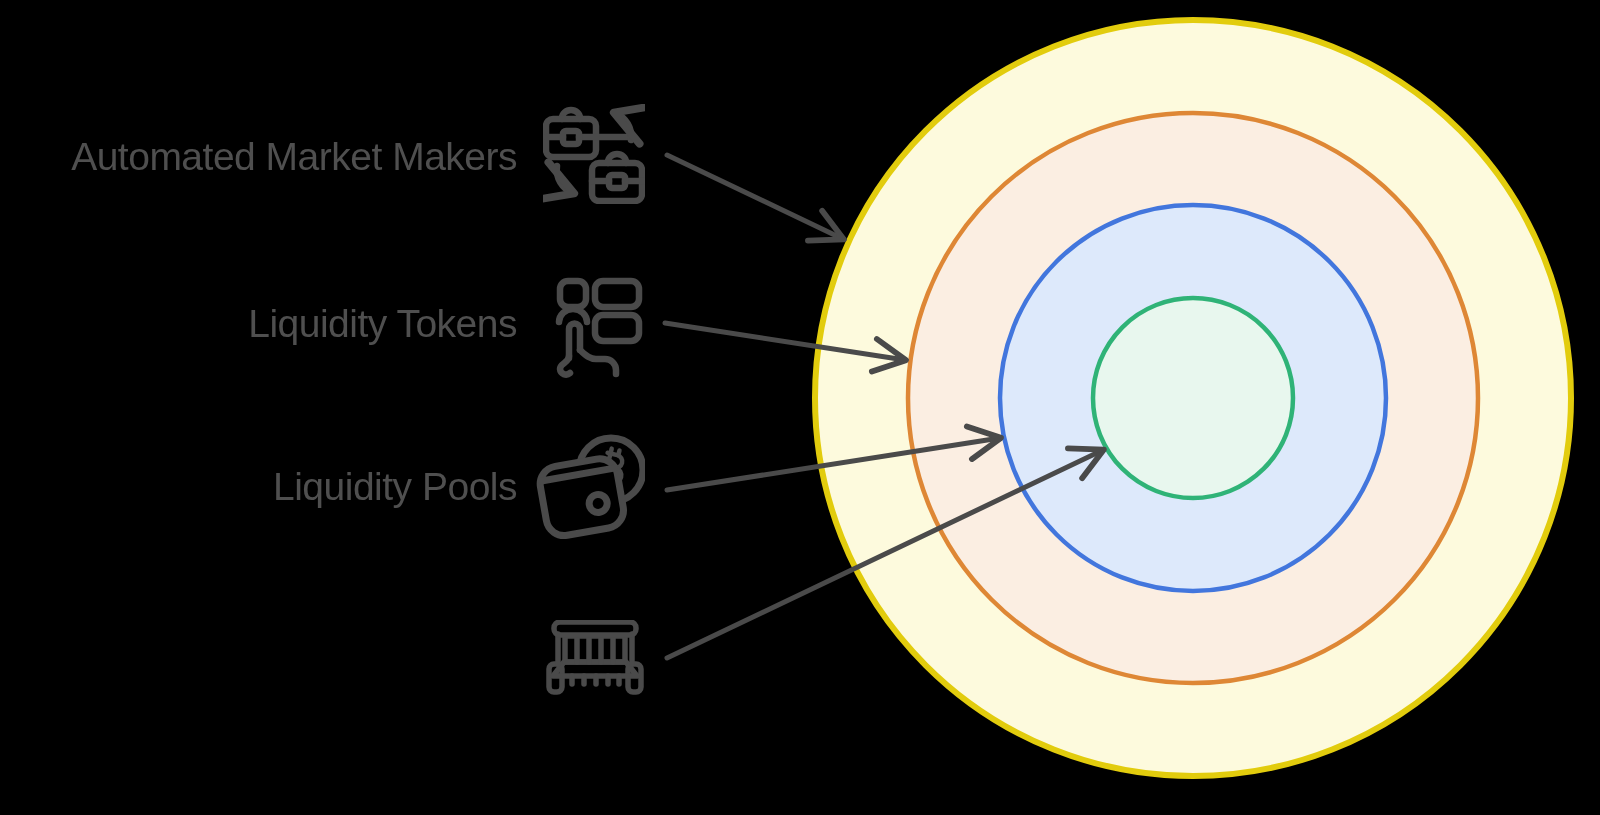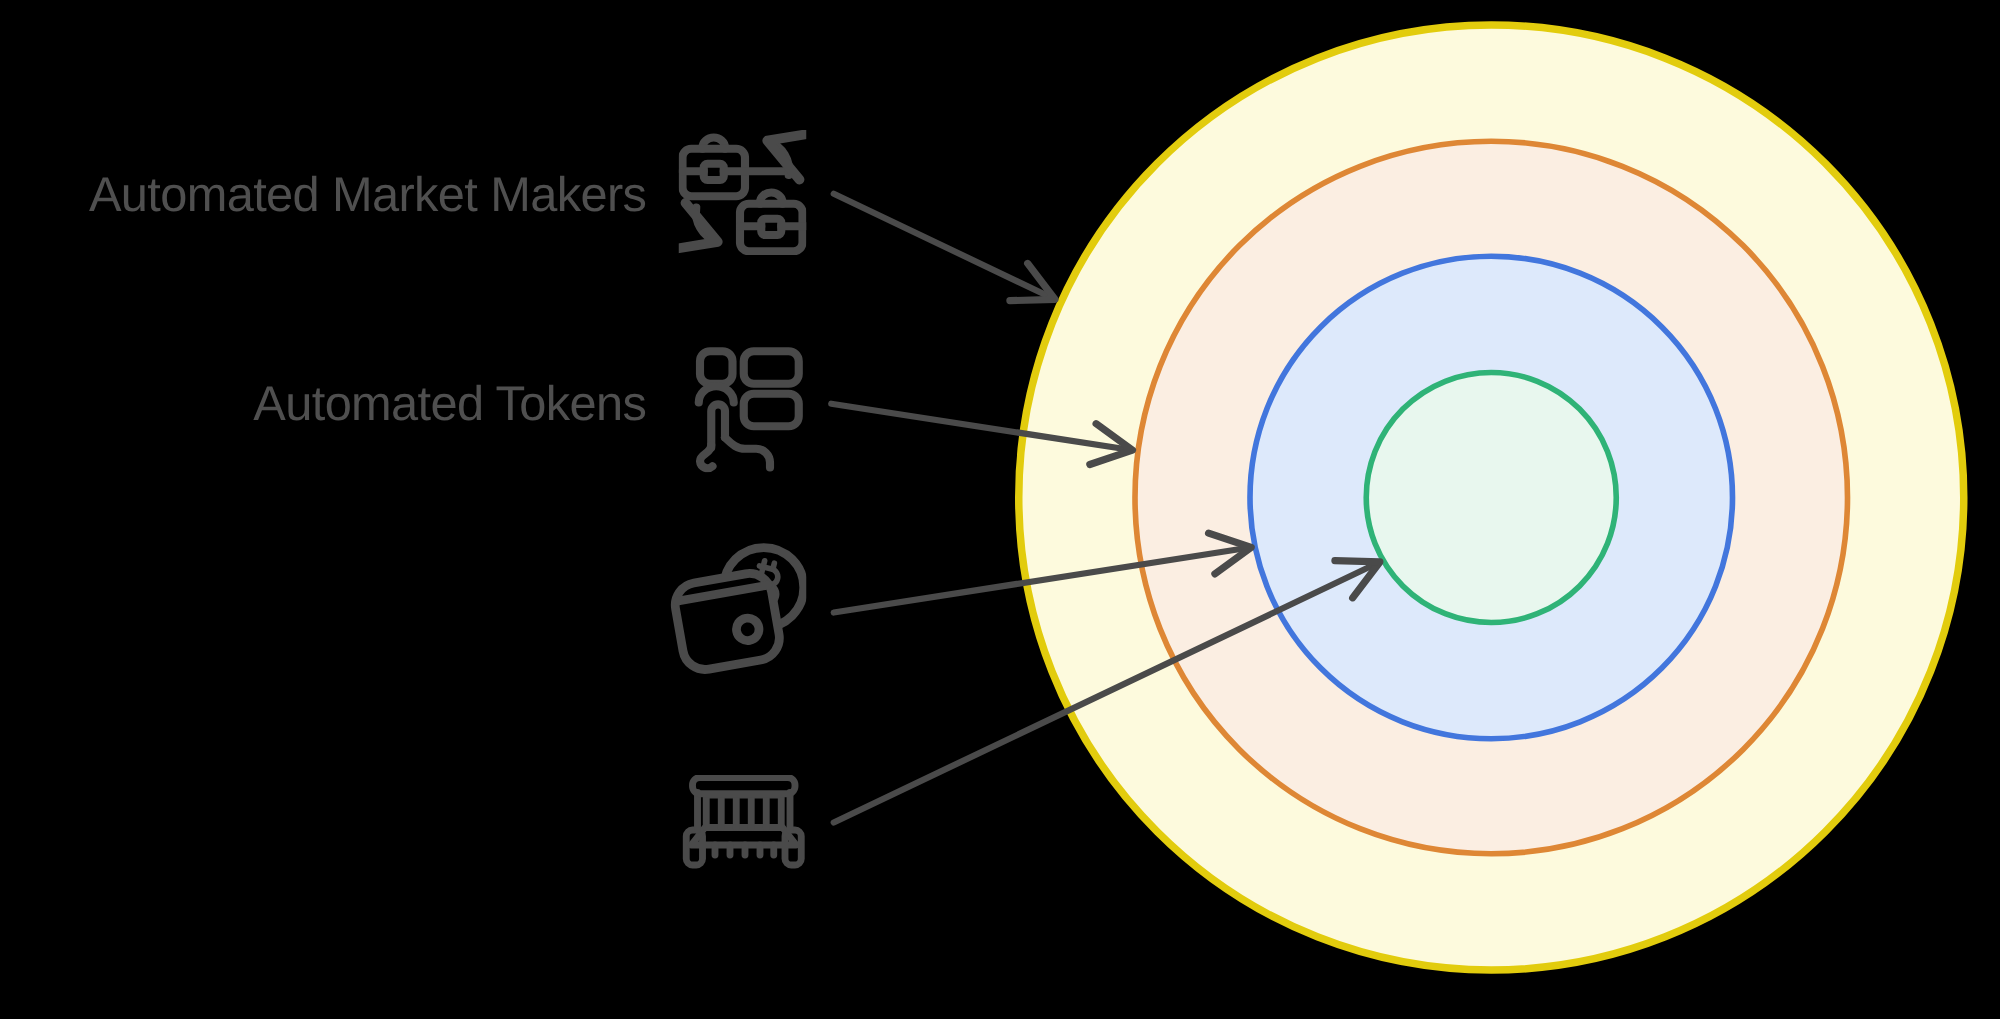--- a/index.html
+++ b/index.html
@@ -68,35 +68,36 @@
           <rect x="0" y="8" width="50" height="38" rx="7"></rect>
           <path d="M0,26 h17 M33,26 h50"></path>
           <rect x="17" y="20" width="16" height="13" rx="3"></rect>
         </g>
         <path d="M88,36 a25,25 0 0 0 -16,-27" marker-end="url(#ah2)"></path>
         <path d="M14,62 a25,25 0 0 0 16,27" marker-end="url(#ah2)"></path>
       </g>
     </svg>
   </div>
 
-  <div class="label-text" style="top:304px">Automated Tokens</div>
+  <div class="label-text" style="top:304px">Liquidity Tokens</div>
   <div class="icon" style="left:546px;top:276px;width:97px;height:102px">
     <svg viewBox="0 0 97 102">
       <g class="ic-stroke" stroke-width="6.5">
         <rect x="14" y="5" width="26" height="26" rx="8"></rect>
         <rect x="49" y="5" width="44" height="26" rx="8"></rect>
         <rect x="49" y="39" width="44" height="26" rx="8"></rect>
         <path d="M13,46 a14,13 0 0 1 28,0"></path>
         <path d="M23,82 V53 a5.5,5.5 0 0 1 11,0 v21"></path>
         <path d="M34,74 c6,6 10,9 16,9 h9 a11,11 0 0 1 11,11 v4"></path>
         <path d="M23,80 c0,7 -9,7 -9,13 a6,6 0 0 0 10,4"></path>
       </g>
     </svg>
   </div>
 
+  <div class="label-text" style="top:467px">Liquidity Pools</div>
   <div class="icon" style="left:531px;top:426px;width:114px;height:114px">
     <svg viewBox="0 0 114 114">
       <g class="ic-stroke" stroke-width="7">
         <circle cx="80" cy="44" r="32"></circle>
         <g stroke-width="4.5" transform="rotate(14 80 42)">
           <path d="M76,28 v-5 M84,28 v-5"></path>
           <path d="M76,28 v28"></path>
           <path d="M73,28 h10 a6.5,6.5 0 0 1 0,13 h-10"></path>
           <path d="M73,41 h12 a7,7.5 0 0 1 0,15 h-12"></path>
         </g>

